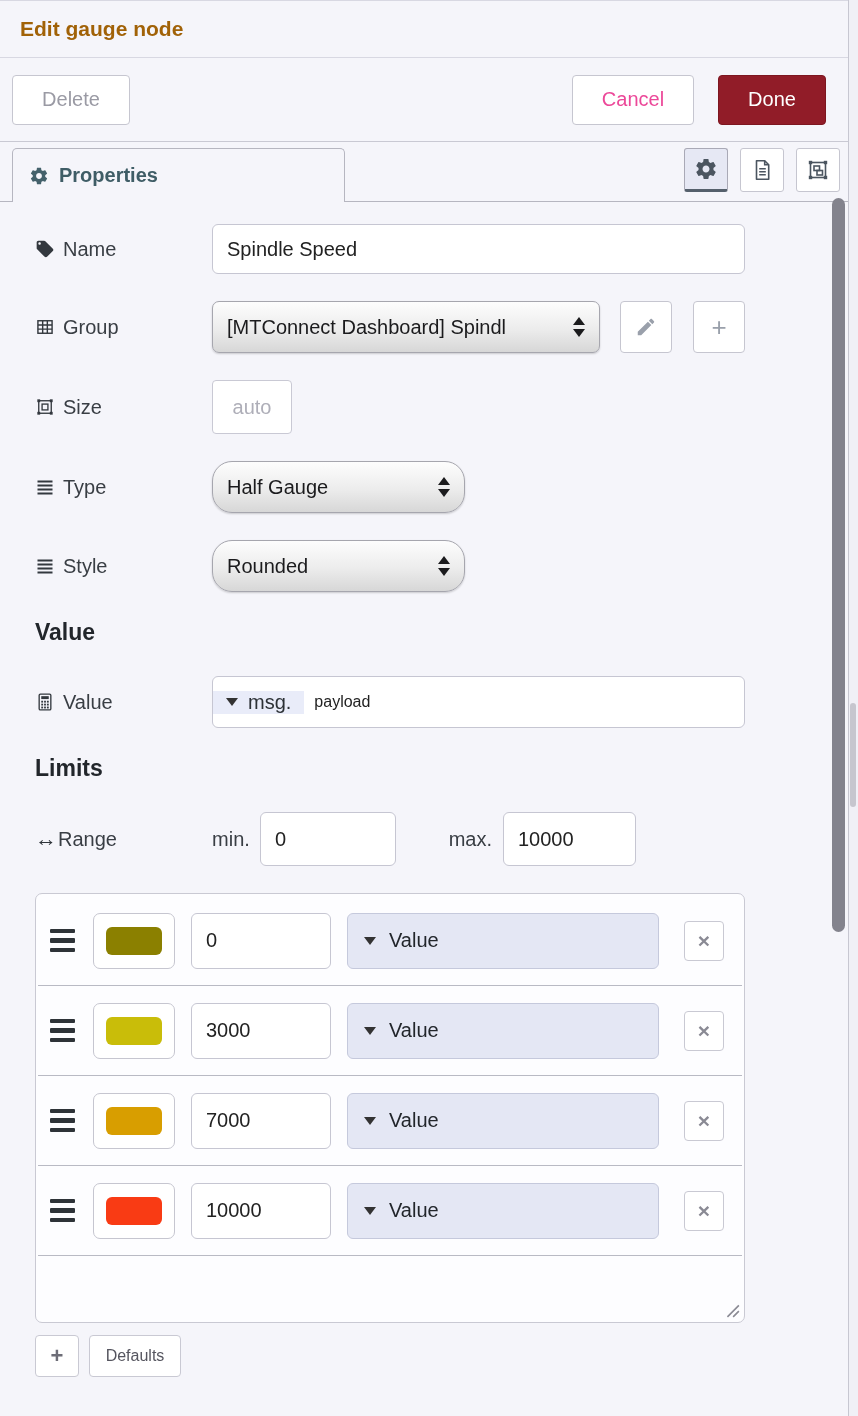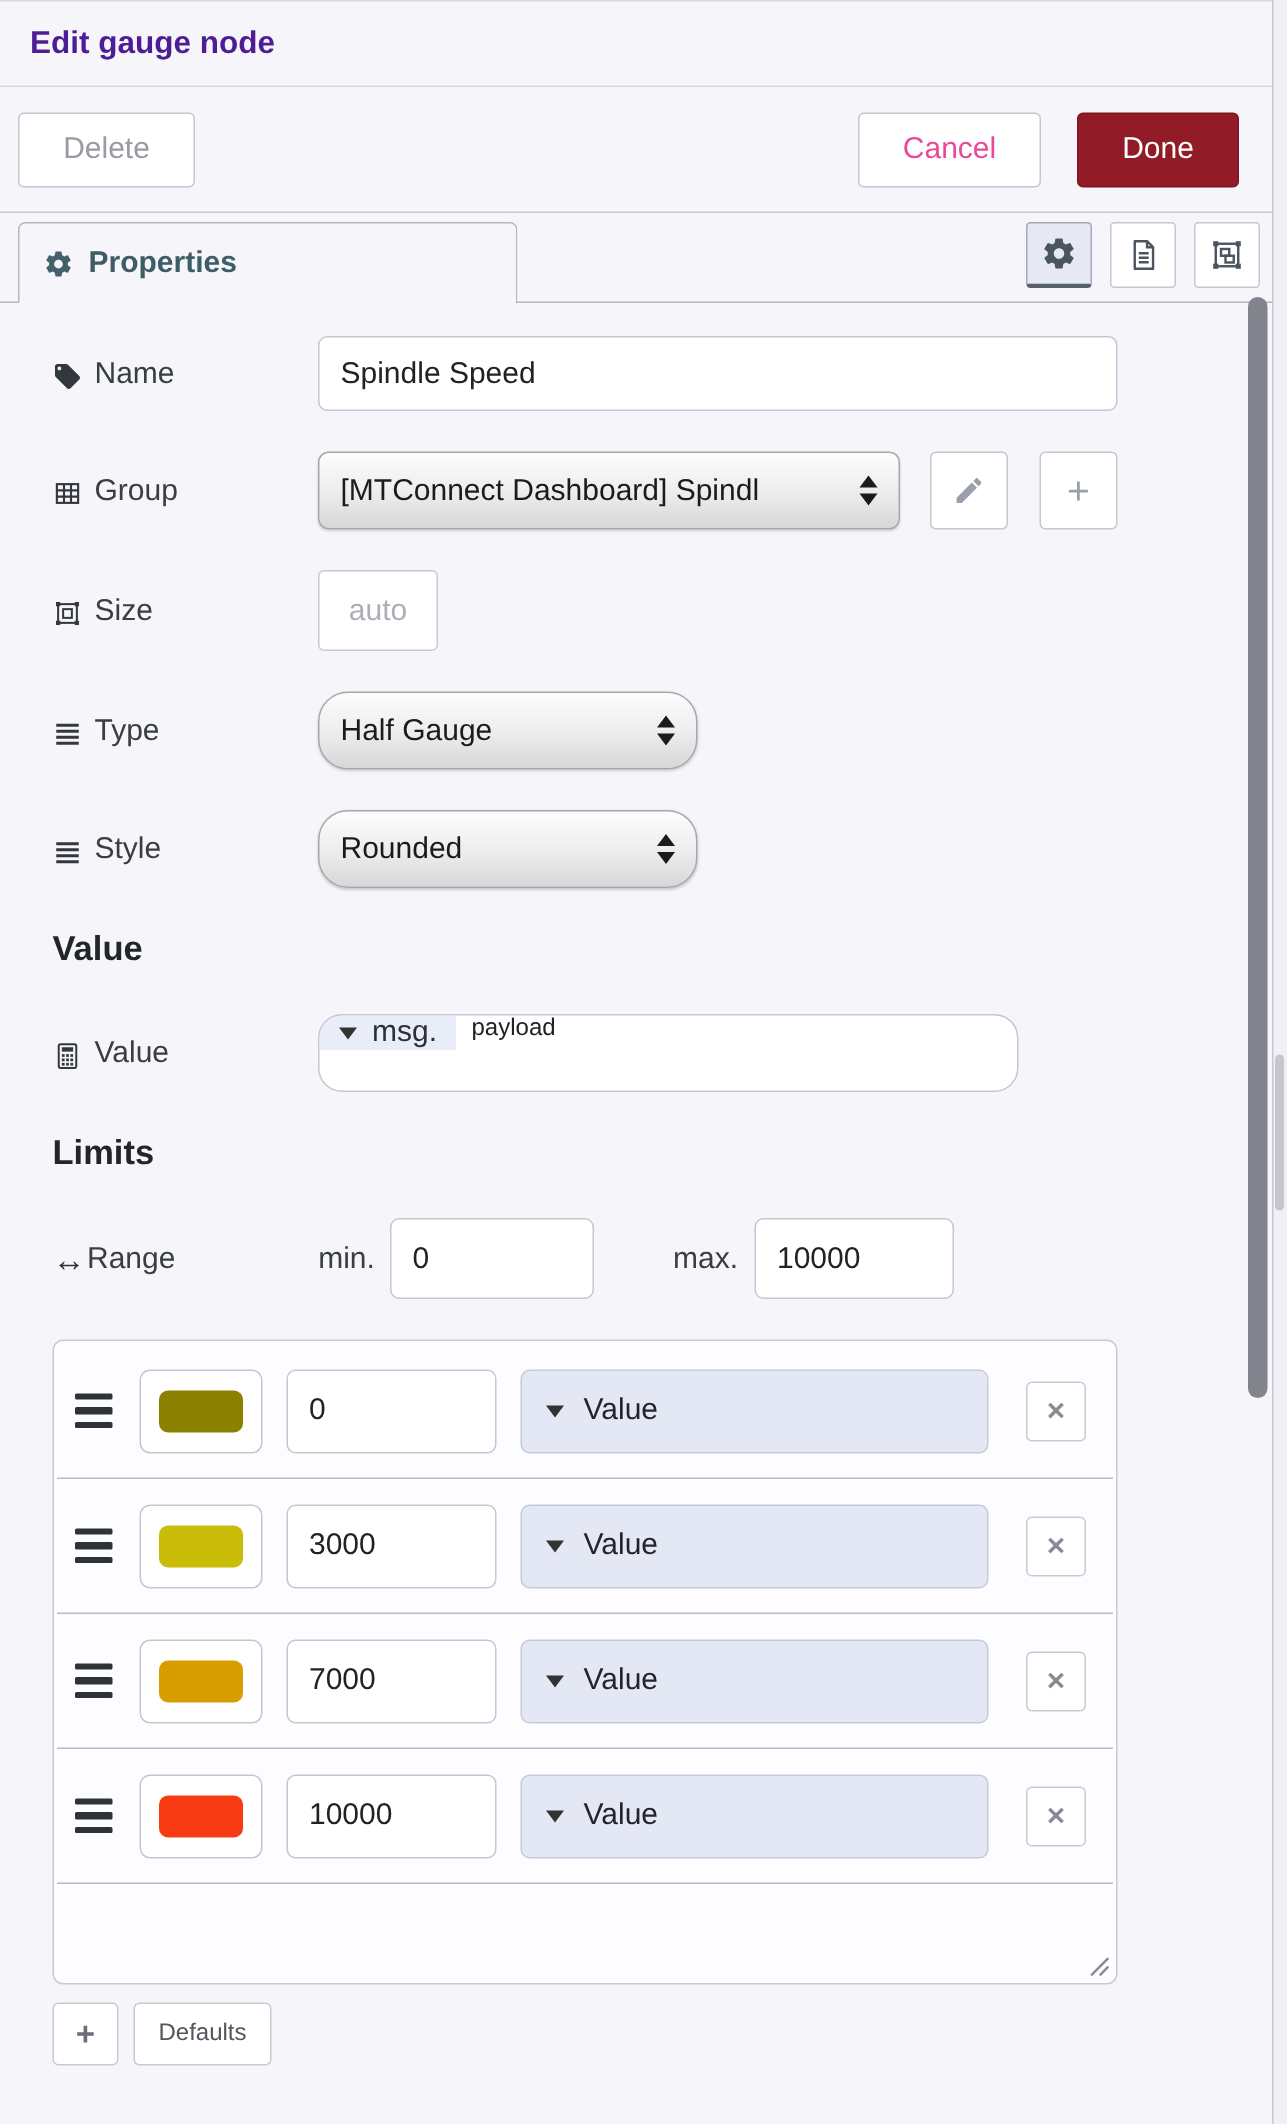--- a/index.html
+++ b/index.html
@@ -50,21 +50,21 @@
   .icon-btn {
     width:44px; height:44px; background:#fff; border:1px solid #c6c6d0;
     border-radius:3px; display:flex; align-items:center; justify-content:center;
     color:#4b5560; cursor:pointer;
   }
   .icon-btn svg { width:24px; height:24px; }
   .icon-btn.active { background:#e6e8f4; border-color:#a9a9b6; border-bottom:3px solid #55606c; }
   
   .content { padding:22px 0 0 35px; }
   .form-row { display:flex; align-items:center; margin-bottom:27px; }
-  .label-col { width:177px; display:flex; align-items:flex-end; gap:8px; font-size:20px; color:#393e44; flex:none; }
+  .label-col { width:177px; display:flex; align-items:center; gap:8px; font-size:20px; color:#393e44; flex:none; }
   .label-col svg { width:20px; height:20px; color:#33383e; flex:none; }
   .label-tight { gap:1px; }
   .arrows-h { font-size:22px; line-height:1; color:#2f343a; }
   .text-input {
     height:50px; background:#fff; border:1px solid #c6c6d2; border-radius:6px;
     font-family:inherit; font-size:20px; color:#222; padding:0 14px; outline:none;
   }
   .w-name { width:533px; }
   
   .mac-select {
@@ -86,22 +86,22 @@
   }
   .sq-btn svg { width:22px; height:22px; }
   .ml20 { margin-left:20px; } .ml21 { margin-left:21px; }
   .btn-auto {
     width:80px; height:54px; background:#fff; border:1px solid #c9c9d4; border-radius:4px;
     font-family:inherit; font-size:20px; color:#aeaeb8; cursor:pointer;
   }
   .section-heading { font-size:23px; font-weight:bold; color:#22262b; margin:6px 0 30px; }
   
   .typed-input {
-    width:467px; height:52px; border:1px solid #c6c6d2; border-radius:16px;
-    background:#fff; display:flex; align-items:flex-start; overflow:hidden;
+    width:533px; height:52px; border:1px solid #c6c6d2; border-radius:6px;
+    background:#fff; display:flex; align-items:center; overflow:hidden;
   }
   .typed-prefix {
     background:#e9ecf9; display:flex; align-items:center; gap:10px;
     padding:0 13px; cursor:pointer; flex:none;
   }
   .caret { width:0; height:0; border-left:6px solid transparent; border-right:6px solid transparent; border-top:8px solid #333; }
   .typed-prefix-text { font-size:20px; color:#2c3136; }
   .typed-value { border:none; flex:1; font-family:inherit; font-size:16px; color:#222; padding:0 10px; outline:none; background:transparent; }
   
   .mini-label { font-size:20px; color:#393e44; }
@@ -151,21 +151,21 @@
   .edge-strip { position:absolute; top:0; right:0; width:10px; height:100%; background:#f0f0f6; border-left:1px solid #c7c7d1; }
   .outer-thumb { position:absolute; top:703px; right:2px; width:6px; height:104px; background:#c6c6ce; border-radius:3px; }
   .scroll-thumb { position:absolute; top:198px; right:13px; width:13px; height:734px; background:#83838d; border-radius:7px; cursor:pointer; }
 </style>
 </head>
 <body>
 
 <div class="tray">
 
   <div class="tray-header">
-    <span class="tray-title" style="color: #4c1d95;">Edit gauge node</span>
+    <span class="tray-title" style="color: #a16207;">Edit gauge node</span>
   </div>
 
   <div class="tray-toolbar">
     <button class="btn btn-delete">Delete</button>
     <div class="spacer"></div>
     <button class="btn btn-cancel">Cancel</button>
     <button class="btn btn-done" style="background: rgb(145, 28, 40);">Done</button>
   </div>
 
   <div class="tab-bar">

